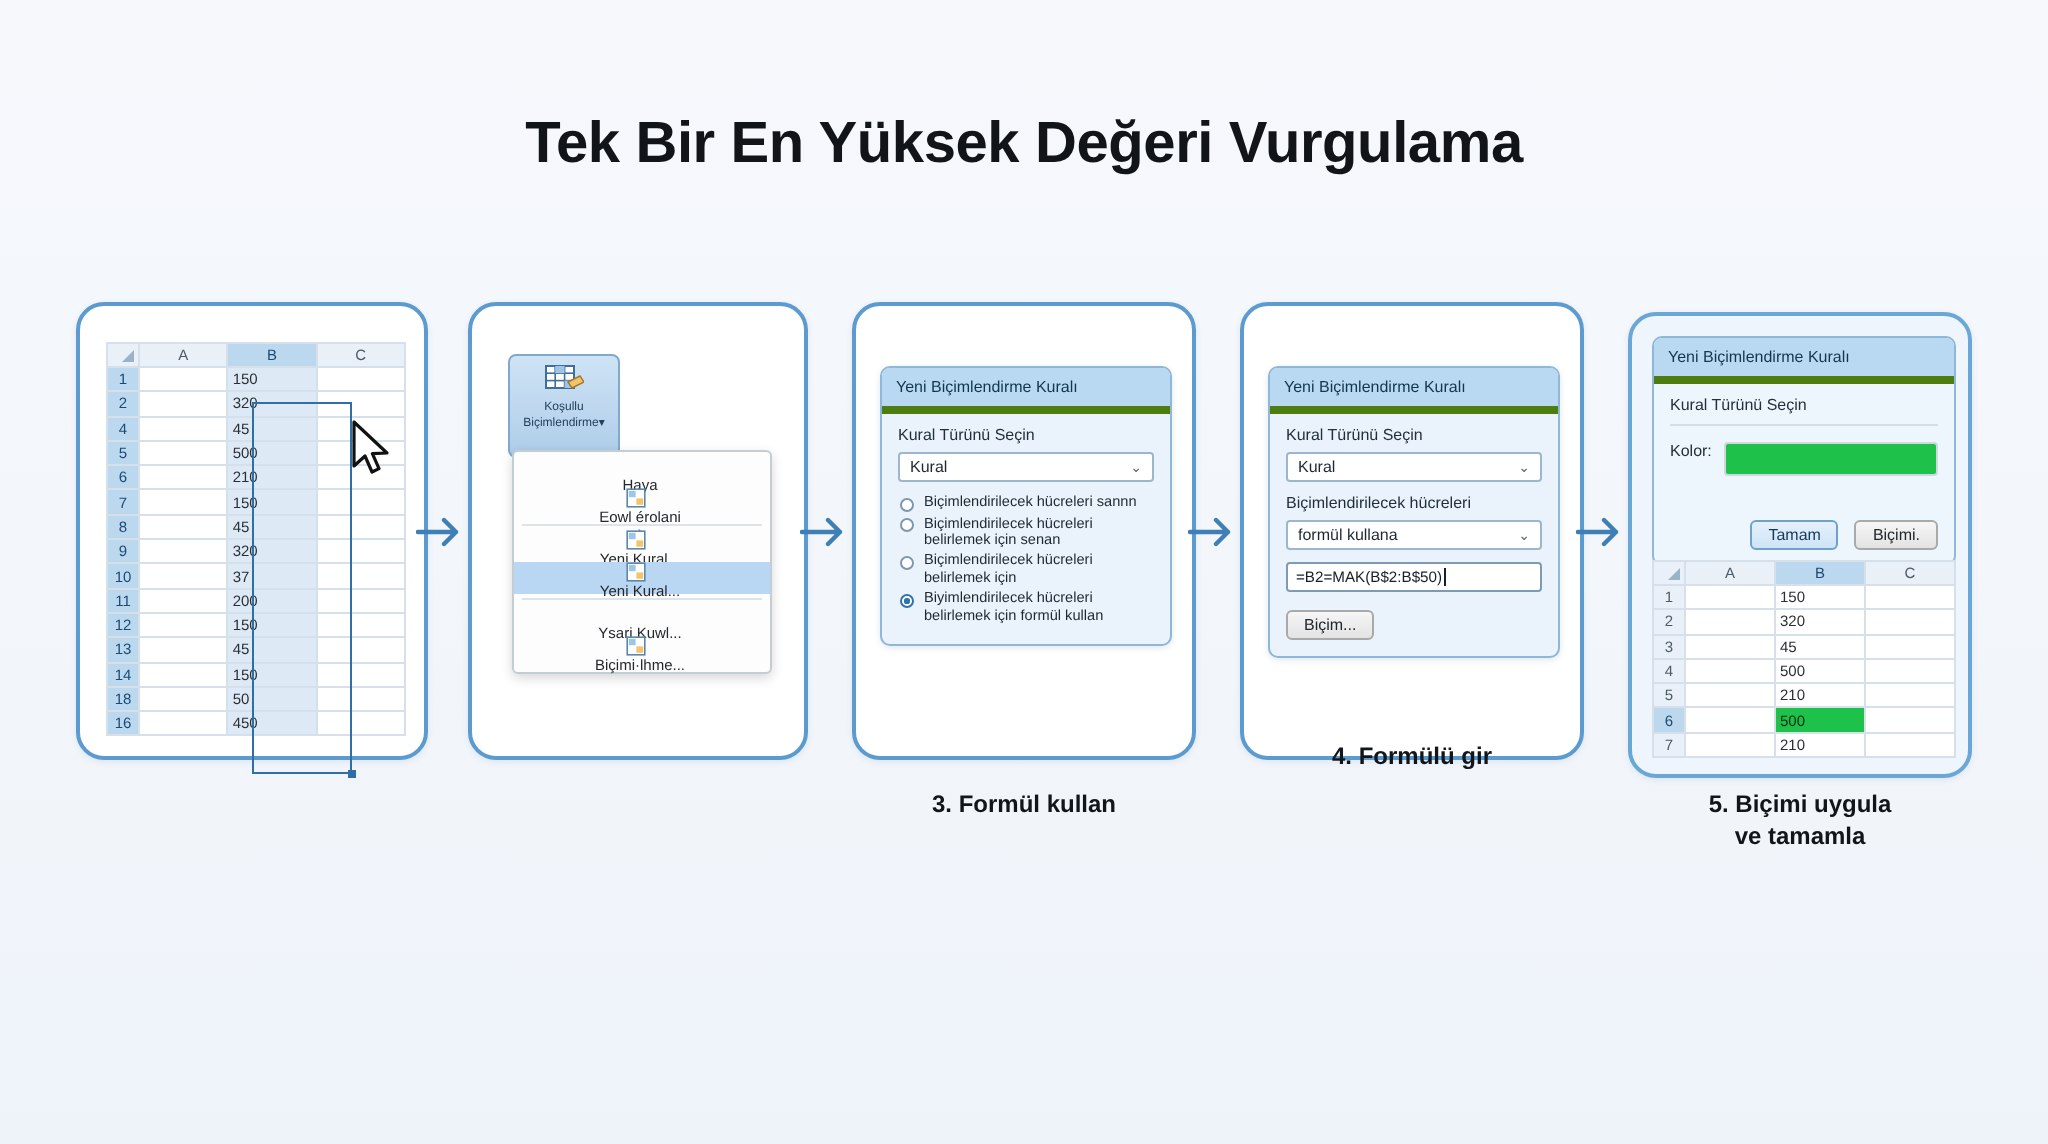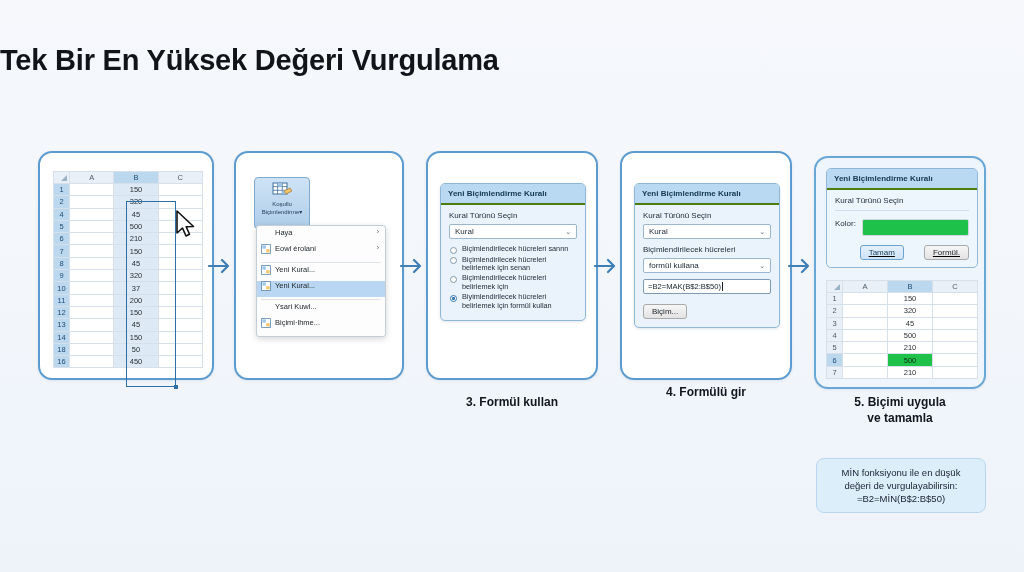--- a/index.html
+++ b/index.html
@@ -7,22 +7,22 @@
     width: 1024px; height: 572px;
     background: #f4f7fb;
     font-family: "Liberation Sans", sans-serif;
     overflow: hidden;
   }
   #stage { position: relative; width: 1024px; height: 572px;
     background: linear-gradient(180deg,#f6f8fc 0%, #f2f6fb 60%, #eef3f9 100%); }
 
   
   .title {
-    position: absolute; left: 0; right: 0; top: 44px;
-    text-align: left;
+    position: absolute; left: 0; right: 0; top: 56px;
+    text-align: center;
     font-size: 29px; font-weight: bold; color: #111418;
     letter-spacing: -0.2px;
   }
 
   
   .panel {
     position: absolute; top: 151px;
     background: #ffffff;
     border: 2px solid #5b9bd0;
     border-radius: 14px;
@@ -49,21 +49,21 @@
   
   .sheet { width: 100%; border-collapse: collapse; table-layout: fixed;
            font-size: 7.5px; color: #2b2f33; background:#fff; }
   .sheet td, .sheet th { border: 1px solid #d6e0ea; height: 12.3px;
     padding: 0 2px; font-weight: normal; overflow: hidden; white-space: nowrap; }
   .sheet thead th { background: #e9f0f7; color:#4b5a68; text-align:center;
     height: 12px; font-size: 7.5px; }
   .colhdr-sel { background: #bcd8ef !important; color:#1d4a72 !important; }
   .rowhdr { background:#e9f0f7; color:#4b5a68; text-align:center; width: 16px; }
   .rowhdr-sel { background:#bcd8ef; color:#1d4a72; }
-  .num { text-align: center; padding-right: 4px; }
+  .num { text-align: left; padding-right: 4px; }
   .selcell { background:#ddeaf6; }
   .corner { width:16px; background:#e9f0f7; position: relative; }
   .corner::after{content:""; position:absolute; right:2px; bottom:2px;
     border-left:6px solid transparent; border-bottom:6px solid #9bb3c7;}
   .greenfill { background:#1ec24a; color:#0c2b14; font-weight:bold; }
 
   .sheetwrap1 { position:absolute; left:13px; top:18px; width:150px; }
   .selbox {
     position:absolute; border:1.6px solid #2e6fa8; pointer-events:none;
     left: 73px; top: 30px; width: 50px; height: 186px;
@@ -83,35 +83,35 @@
   .ribbon-icon{ width:20px; height:16px; }
   .ribbon-lbl{ font-size:6px; line-height:7.5px; color:#24415c; text-align:center;
                margin-top:3px; }
 
   
   .menu{
     position:absolute; left:20px; top:72px; width:130px;
     background:#fdfdfd; border:1px solid #c3cdd6; border-radius:3px;
     box-shadow:0 2px 6px rgba(0,0,0,.16); padding:2px 0;
   }
-  .mi{ display:flex; align-items:flex-start; height:16px; padding:0 6px 0 4px;
-       font-size:7.5px; color:#23282d; position:relative; }
+  .mi{ display:flex; align-items:center; height:16px; padding:0 6px 0 4px;
+       font-size:7.5px; color:#23282d; position:relative;flex-direction:column; }
   .mi.hl{ background:#b9d7f2; }
   .mi .mi-ico{ width:10px; height:10px; margin-right:4px; flex:0 0 10px; }
   .mi .mi-ico.blank{ background:transparent; }
   .mi .mi-txt{ flex:1; }
   .mi .chev{ font-size:7px; color:#5a6670; }
   .msep{ height:1px; background:#dde3e9; margin:2px 4px; }
 
   
   .dlg{ position:absolute; left:12px; top:30px; width:146px;
         background:#eaf3fb; border:1px solid #8fb8d8; border-radius:5px;
         box-shadow:0 1px 3px rgba(40,80,120,.14); overflow:hidden; }
-  .dlg-title{ background:#b9d9f2; color:#13364f; font-size:8px; font-weight:bold;
-    padding:5px 7px; border-bottom:2px solid #4d7c0f; }
+  .dlg-title{ background:#b9d9f2; color:#13364f; font-size:8px; font-weight:normal;
+    padding:5px 7px; border-bottom:4px solid #4d7c0f; }
   .dlg-body{ padding:6px 8px 8px; }
   .lbl{ font-size:8px; color:#21303c; margin-bottom:4px; }
   .lbl.b{ font-weight:bold; line-height:10px; }
   .sel{
     height:15px; background:#fff; border:1px solid #9bb7cd; border-radius:2px;
     display:flex; align-items:center; padding:0 5px; font-size:8px; color:#1d2833;
     justify-content:space-between; margin-bottom:6px;
   }
   .sel .cv{ font-size:7px; color:#53697c; }
   .radio-list{ margin-top:1px; }
@@ -128,38 +128,38 @@
   .caret{ display:inline-block; width:1px; height:9px; background:#16202a;
           margin-left:1px; }
   .btn{
     display:inline-flex; align-items:center; justify-content:center;
     height:15px; padding:0 8px; font-size:8px; border-radius:3px;
     background: linear-gradient(180deg,#f6f6f6,#e3e3e3);
     border:1px solid #a9a9a9; color:#20262c;
   }
   .btn.primary{ background:linear-gradient(180deg,#e4f0fb,#cfe4f7);
     border-color:#6da2cf; color:#143a59; }
-  .btnrow{ display:flex; gap:20px; justify-content:flex-end; margin-top:9px;text-decoration:underline; }
+  .btnrow{ display:flex; gap:8px; justify-content:flex-end; margin-top:22px; }
 
   
   .p5-dlg{ position:absolute; left:10px; top:10px; width:152px;
     background:#eef6fd; border:1px solid #8fb8d8; border-radius:5px; overflow:hidden;}
   .colorrow{ display:flex; align-items:flex-start; gap:6px; margin-top:8px;}
   .colorrow .lbl{ margin:0; }
   .swatch{ flex:1; height:17px; background:#1ec24a; border:1px solid #cfd8df;
            border-radius:2px; }
   .p5-sheetwrap{ position:absolute; left:10px; top:122px; width:152px; }
 
   
   .cap{ position:absolute; text-align:center; font-size:12px; font-weight:bold;
         color:#12161a; line-height:16px; }
   #cap1{ left:20px;  top:394px; width:212px; }
   #cap2{ left:232px; top:394px; width:176px; }
   #cap3{ left:420px; top:394px; width:184px; }
-  #cap4{ left:614px; top:384px; width:184px; }
+  #cap4{ left:614px; top:370px; width:184px; }
   #cap5{ left:806px; top:394px; width:188px; }
 
   
   .callout{
     position:absolute; left:816px; top:458px; width:170px;
     background:#ddeefb; border:1px solid #b8d7ef; border-radius:8px;
     padding:7px 8px; text-align:center;
     font-size:9.5px; line-height:13px; color:#16222c;
   }
 </style>
@@ -436,21 +436,21 @@
     <div class="p5-dlg">
       <div class="dlg-title">Yeni Biçimlendirme Kuralı</div>
       <div class="dlg-body" style="padding:6px 8px 7px;">
         <div class="lbl" style="border-bottom:1px solid #cfdfed;padding-bottom:5px;">Kural Türünü Seçin</div>
         <div class="colorrow">
           <span class="lbl">Kolor:</span>
           <span class="swatch" id="p5-swatch" style="background: rgb(30, 194, 74);"></span>
         </div>
         <div class="btnrow">
           <div class="btn primary">Tamam</div>
-          <div class="btn">Formül.</div>
+          <div class="btn">Biçimi.</div>
         </div>
       </div>
     </div>
 
     <div class="p5-sheetwrap">
       <table class="sheet">
         <thead>
           <tr>
             <th class="corner"></th>
             <th>A</th>
@@ -506,19 +506,14 @@
     </div>
   </div>
 
   <div class="cap" id="cap3">3. Formül kullan</div>
   <div class="cap" id="cap4">4. Formülü gir</div>
   <div class="cap" id="cap5">
     <span>5. Biçimi uygula</span><br>
     <span>ve tamamla</span>
   </div>
 
-  <div class="callout">
-    <span>MİN fonksiyonu ile en düşük</span><br>
-    <span>değeri de vurgulayabilirsin:</span><br>
-    <span>=B2=MİN(B$2:B$50)</span>
-  </div>
 
 </div>
 
 </body></html>

